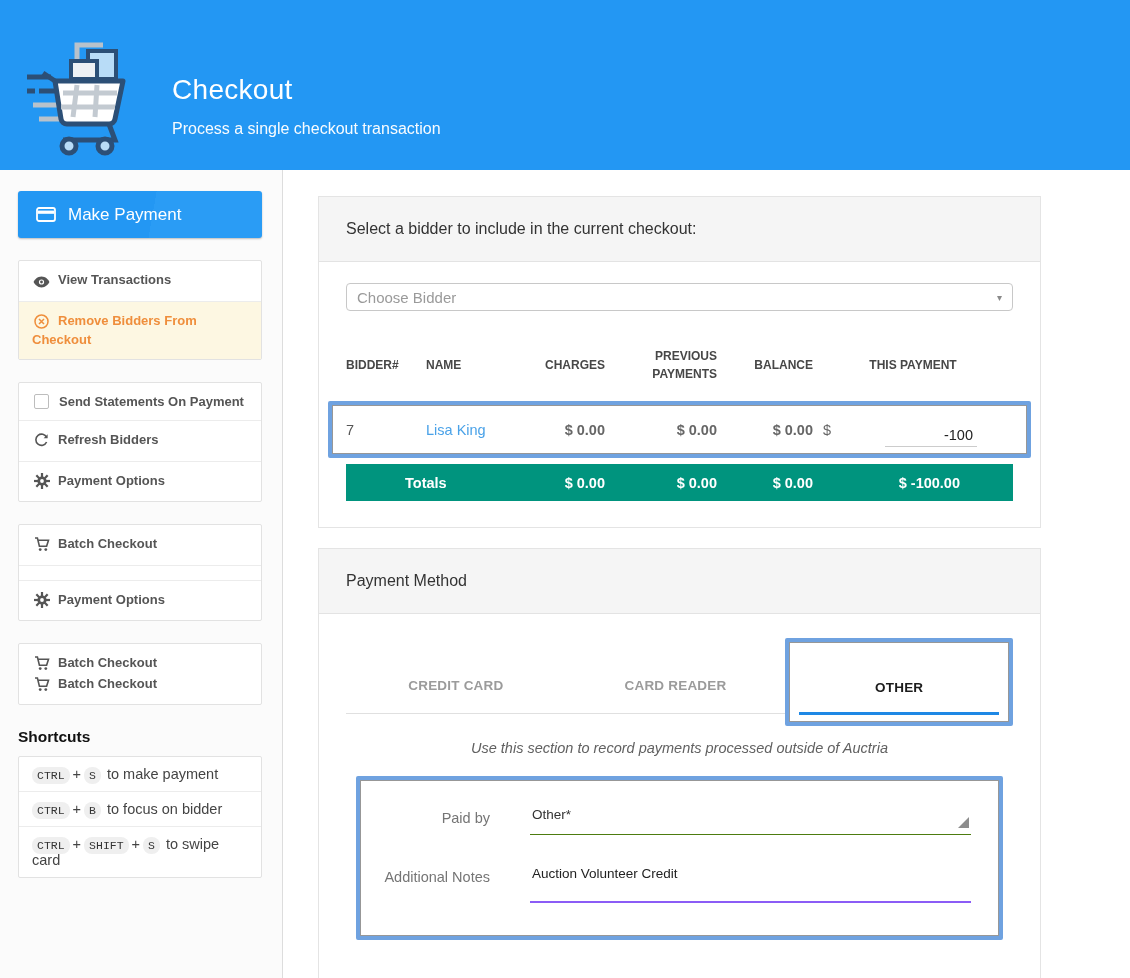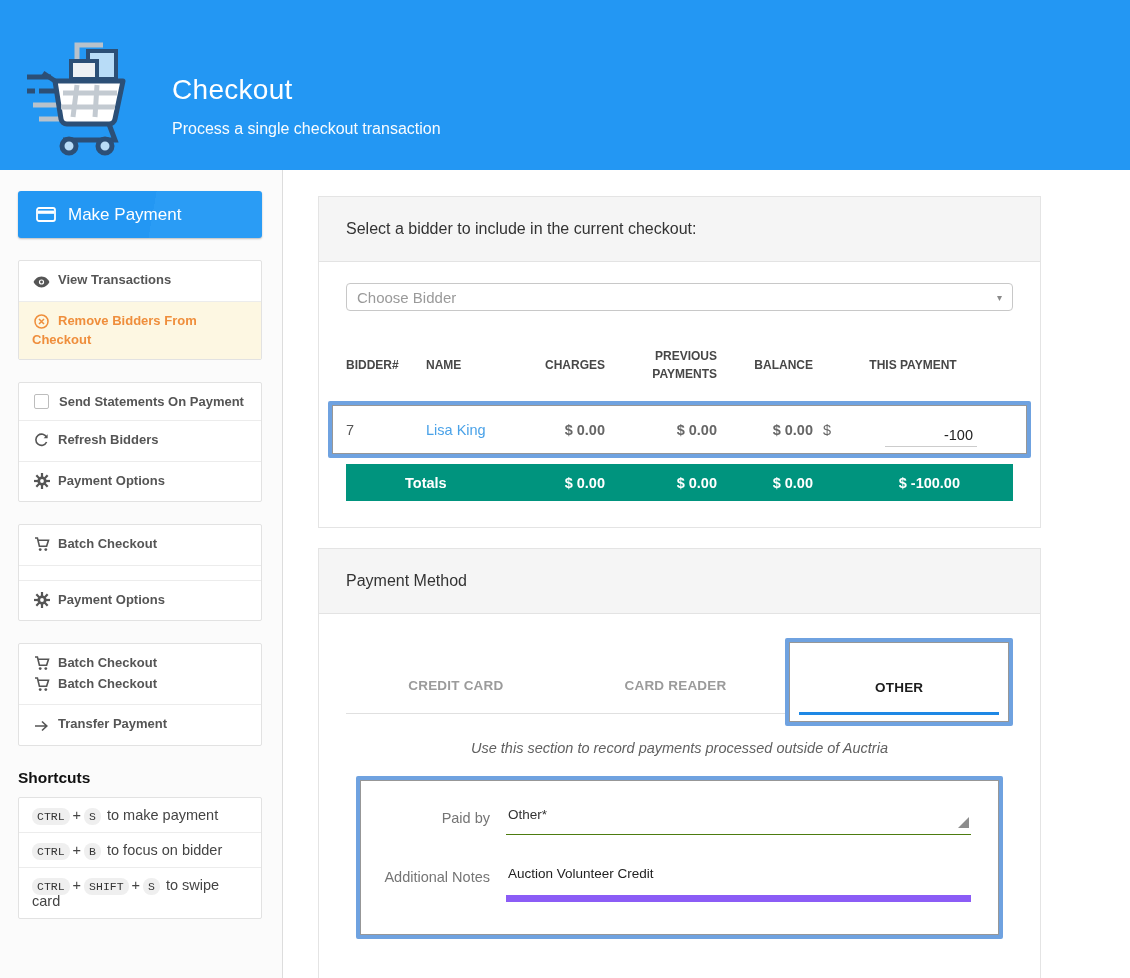--- a/index.html
+++ b/index.html
@@ -112,29 +112,29 @@
          padding:27px 0 20px; border-bottom:1px solid #e0e0e0; letter-spacing:.2px; cursor:pointer; }
   .tab-annot { flex:1; margin:-13px 0 -12px; padding:0; cursor:pointer; }
   .tab-annot .tab-inner {
     margin:0 10px; text-align:center; font-size:13.5px; font-weight:700; color:#1c1c1c;
     padding:38px 0 17px; border-bottom:3px solid #1e88e5; letter-spacing:.2px;
   }
   .hint { text-align:center; font-style:italic; color:#616161; font-size:14.5px; margin-top:26px; }
 
   
   .form-annot { margin:20px 10px 0; padding:26px 28px 33px 0; }
-  .form-row { display:grid; grid-template-columns:130px 1fr; column-gap:16px; align-items:flex-start; }
+  .form-row { display:grid; grid-template-columns:130px 1fr; column-gap:40px; align-items:flex-start; }
   .form-row + .form-row { margin-top:30px; }
   .form-label { text-align:right; color:#757575; font-size:14.5px; line-height:1.4; padding-top:2px; }
   .field-line { border-bottom:1px solid #4d7c0f; padding:1px 2px 12px; position:relative; font-size:13.5px; color:#333; }
   .dd-triangle {
     position:absolute; right:2px; bottom:6px; width:0; height:0;
     border-bottom:11px solid #8d8d8d; border-left:11px solid transparent;
   }
-  .notes-line { border-bottom:7px solid #8b5cf6; padding:1px 2px 14px; font-size:13.5px; color:#222; }
+  .notes-line { border-bottom:2px solid #8b5cf6; padding:1px 2px 20px; font-size:13.5px; color:#222; }
 </style>
 </head>
 <body>
 
 <header class="app-header">
   <svg class="cart-art" viewBox="0 0 112 128">
 
     <path d="M52 30 v-14 h26" fill="none" stroke="#b9c2cb" stroke-width="5"></path>
 
     <rect x="63" y="22" width="28" height="28" fill="#b8dcf7" stroke="#2c4f76" stroke-width="4"></rect>
@@ -275,27 +275,20 @@
               </svg>
         </span><span>Batch Checkout</span></span>
         <span class="stacked-line"><span class="ic">
           <svg width="16" height="15" viewBox="0 0 16 15">
                 <path d="M1 1 h2.4 l2 8.2 h7.2 l1.9 -6 H4" fill="none" stroke="#555" stroke-width="1.6"></path>
                 <circle cx="6.2" cy="12.6" r="1.4" fill="#555"></circle>
                 <circle cx="11.8" cy="12.6" r="1.4" fill="#555"></circle>
               </svg>
         </span><span>Batch Checkout</span></span>
       </div>
-      <div class="side-row">
-        <span class="ic">
-          <svg width="15" height="12" viewBox="0 0 15 12">
-              <path d="M1 6 h11 M8 1.5 L12.8 6 L8 10.5" fill="none" stroke="#555" stroke-width="1.6"></path>
-            </svg>
-        </span><span>Transfer Payment</span>
-      </div>
     </div>
 
     <div class="shortcuts-title">Shortcuts</div>
     <div class="side-card" style="margin-top:0">
       <div class="shortcut-row">
         <kbd>CTRL</kbd><span class="plus">+</span><kbd>S</kbd><span class="shortcut-desc">to make payment</span>
       </div>
       <div class="shortcut-row">
         <kbd>CTRL</kbd><span class="plus">+</span><kbd>B</kbd><span class="shortcut-desc">to focus on bidder</span>
       </div>

